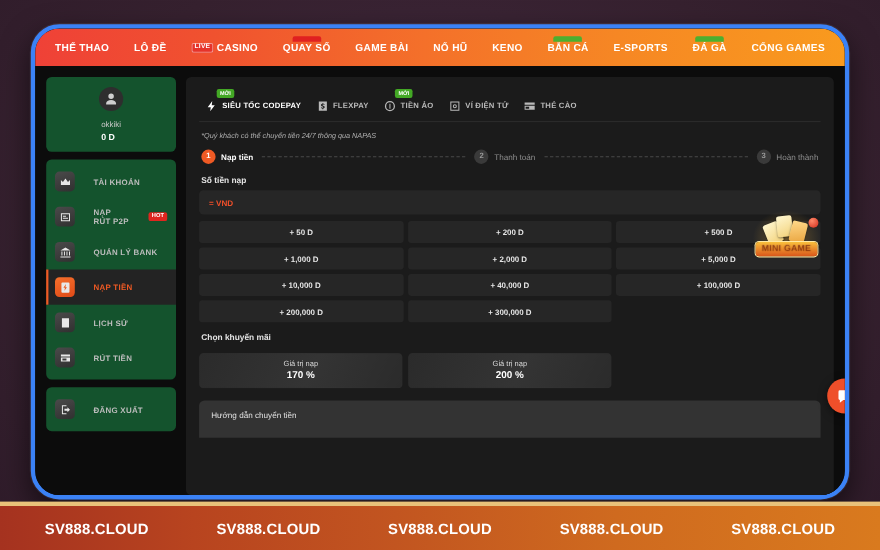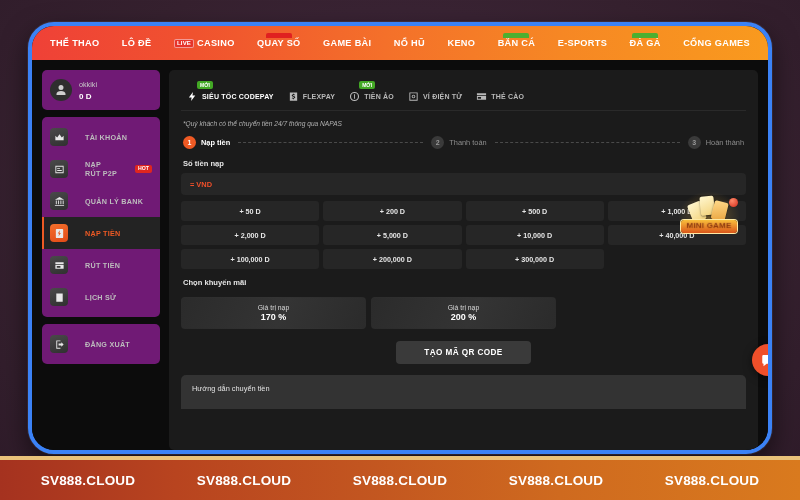--- a/index.html
+++ b/index.html
@@ -63,21 +63,21 @@
     position:relative;
     height:calc(100% - 34px);
     background:#0c0c0c;
     display:flex;
     padding:10px 10px 0 10px;
     gap:9px;
   }
 
   
   .sidebar{ width:118px; flex:0 0 118px; display:flex; flex-direction:column; gap:7px; }
-  .card{ background:#701a75; border-radius:5px; }
+  .card{ background:#14532d; border-radius:5px;flex-direction:column; }
 
   .profile{ display:flex; align-items:center; gap:7px; padding:9px 8px; }
   .avatar{
     width:22px;height:22px;border-radius:50%;
     background:#2e2e2e; display:flex;align-items:center;justify-content:center;
     flex:0 0 22px;
   }
   .avatar svg{ width:12px;height:12px;fill:#cfcfcf; }
   .profile-text{ display:flex; flex-direction:column; gap:3px; }
   .uname{ color:#c9c9c9; font-size:7.2px; }
@@ -144,21 +144,21 @@
   }
 
   .field-label{ color:#e4e4e4; font-size:7.6px; font-weight:bold; padding:0 2px 5px 2px;}
   .amount-input{
     background:#262626; border-radius:4px; height:22px;
     display:flex; align-items:center; padding:0 9px; cursor:text;
   }
   .amount-input .ph{ color:#8b8b8b; font-size:7.4px; flex:1;}
   .amount-input .cur{ color:#ef4f2a; font-size:7.4px; font-weight:bold;}
 
-  .amt-grid{ display:grid; grid-template-columns:repeat(4,1fr); gap:4px; margin-top:6px; }
+  .amt-grid{ display:grid; grid-template-columns:repeat(3,1fr); gap:4px; margin-top:6px; }
   .amt-btn{
     background:#262626; border-radius:3px; height:20px;
     display:flex;align-items:center;justify-content:center;
     color:#e6e6e6; font-size:7.2px; font-weight:bold; cursor:pointer;
   }
 
   .promo-grid{ display:grid; grid-template-columns:repeat(3,1fr); gap:5px; margin-top:5px; }
   .promo{
     position:relative;
     background:linear-gradient(115deg,#2b2b2b 0%,#343434 55%,#2b2b2b 100%);
@@ -189,21 +189,21 @@
     margin-top:11px;
     background:#333333; border-radius:5px 5px 0 0;
     padding:9px 11px; color:#e2e2e2; font-size:7.4px;
     height:34px;
   }
 
   
   .minigame{
     position:absolute; right:12px; top:118px;
     width:68px; height:48px;
-    display:flex; align-items:center; justify-content:flex-start;
+    display:flex; align-items:center; justify-content:flex-end;
     pointer-events:auto; cursor:pointer;
   }
   .mg-inner{
     position:relative; width:62px; height:42px;
     background:radial-gradient(ellipse at 50% 60%, rgba(255,190,60,.35), rgba(0,0,0,0) 70%);
     display:flex;align-items:center;justify-content:center;
   }
   .mg-card{
     position:absolute; width:14px;height:19px;border-radius:2px;
     background:linear-gradient(160deg,#fff7d0,#f3d27a);
@@ -348,32 +348,32 @@
             <span class="mi-icon">
               <svg viewBox="0 0 24 24">
                 <path d="M6 2h12a2 2 0 0 1 2 2v16a2 2 0 0 1-2 2H6a2 2 0 0 1-2-2V4a2 2 0 0 1 2-2zm7 3-5 7h3l-1 6 5-7h-3l1-6z"></path>
               </svg>
             </span>
             <span class="mi-label">NẠP TIỀN</span>
           </div>
           <div class="menu-item">
             <span class="mi-icon">
               <svg viewBox="0 0 24 24">
+                <path d="M5 3h14v18H5V3zm3 4h8v2H8V7zm0 4h8v2H8v-2zm0 4h5v2H8v-2z"></path>
+              </svg>
+            </span>
+            <span class="mi-label">LỊCH SỬ</span>
+          </div>
+          <div class="menu-item">
+            <span class="mi-icon">
+              <svg viewBox="0 0 24 24">
                 <path d="M3 5h18v4H3V5zm0 6h18v8H3v-8zm3 2v4h8v-4H6z"></path>
               </svg>
             </span>
             <span class="mi-label">RÚT TIỀN</span>
-          </div>
-          <div class="menu-item">
-            <span class="mi-icon">
-              <svg viewBox="0 0 24 24">
-                <path d="M5 3h14v18H5V3zm3 4h8v2H8V7zm0 4h8v2H8v-2zm0 4h5v2H8v-2z"></path>
-              </svg>
-            </span>
-            <span class="mi-label">LỊCH SỬ</span>
           </div>
         </div>
 
       <div class="card menu" id="sidelogout">
           <div class="menu-item">
             <span class="mi-icon">
               <svg viewBox="0 0 24 24">
                 <path d="M5 3h9v2H7v14h7v2H5V3zm11 4 5 5-5 5v-3h-6v-4h6V7z"></path>
               </svg>
             </span>
@@ -474,23 +474,20 @@
           <div class="promo">
             <span class="p-t">Giá trị nạp</span>
             <span class="p-v">170 %</span>
           </div>
           <div class="promo">
             <span class="p-t">Giá trị nạp</span>
             <span class="p-v">200 %</span>
           </div>
         </div>
 
-      <div class="qr-row">
-        <div class="qr-btn">TẠO MÃ QR CODE</div>
-      </div>
 
       <div class="guide">
         <span>Hướng dẫn chuyển tiền</span>
       </div>
 
       <div class="minigame">
         <div class="mg-inner">
           <div class="mg-card mg-c1"></div>
           <div class="mg-card mg-c2"></div>
           <div class="mg-card mg-c3"></div>

